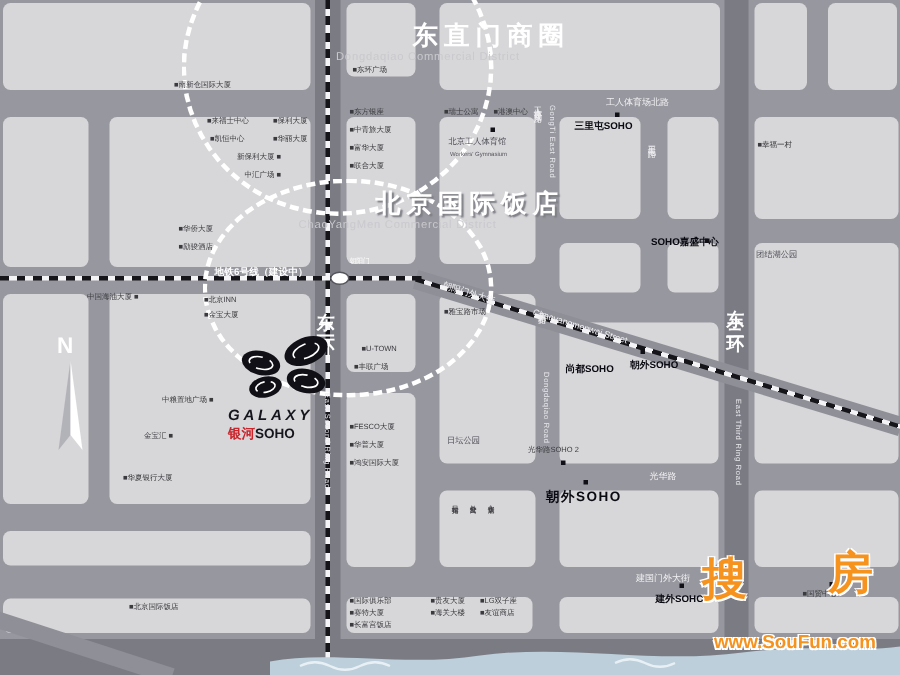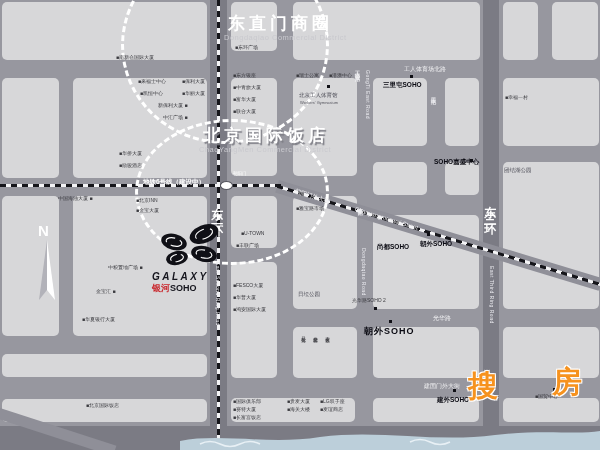--- a/index.html
+++ b/index.html
@@ -20,21 +20,21 @@
   .r{font-size:6px;color:#f2f2f4;}
   .rb{font-size:6.5px;font-weight:bold;color:#ffffff;}
   .rt{font-size:4.5px;color:#ffffff;}
   .v,.vb,.ve,.vt{writing-mode:vertical-rl;text-orientation:mixed;}
   .v{font-size:5.5px;color:#efeff2;letter-spacing:1px;}
   .vb{font-size:12px;font-weight:bold;color:#ffffff;letter-spacing:9px;}
   .ve{font-size:5px;color:#e9e9ee;letter-spacing:.5px;}
   .vt{font-size:4.5px;color:#3a3a3f;letter-spacing:.5px;}
   .dot{position:absolute;width:3px;height:3px;background:#101016;z-index:41;}
   .station{position:absolute;width:11px;height:7px;background:#fff;border:1px solid #55555e;border-radius:50%;z-index:25;}
-  .d-title{position:absolute;z-index:45;font-weight:bold;color:#fff;font-size:17px;letter-spacing:4px;white-space:nowrap;}
+  .d-title{position:absolute;z-index:45;font-weight:bold;color:#fff;font-size:17px;letter-spacing:4px;white-space:nowrap;padding-left:47px;}
   .d-title.shadow{text-shadow:1.5px 1.5px 1px #7e7e86;}
   .d-sub{position:absolute;z-index:45;color:#c9c9ce;font-size:7.5px;letter-spacing:.5px;white-space:nowrap;}
   #compass{position:absolute;left:34px;top:222px;z-index:46;width:30px;height:84px;}
   #compass .n{position:absolute;left:4px;top:0;color:#fff;font-weight:bold;font-size:15px;}
   #galaxy{position:absolute;left:152px;top:222px;width:84px;height:70px;z-index:47;text-align:left;}
   #galaxy .gx{display:block;font-size:10px;font-weight:bold;font-style:italic;color:#15151d;letter-spacing:2.5px;margin-top:1px;}
   #galaxy .cn{display:block;font-size:9px;font-weight:bold;}
   #galaxy .cn .red{color:#c9252b;}
   #galaxy .cn .blk{color:#15151d;}
   #river{position:absolute;left:180px;top:424px;z-index:22;}
@@ -214,14 +214,15 @@
         <ellipse cx="25" cy="36" rx="6.5" ry="3.5" transform="rotate(-12 25 36)" stroke-dasharray="10 4"></ellipse>
       </g>
     </svg>
     <span class="gx">GALAXY</span>
     <span class="cn"><span class="red">银河</span><span class="blk">SOHO</span></span>
   </div>
 
   <div id="soufun">
     <span class="zh z1">搜</span>
     <span class="zh z2">房</span>
+    <span class="url">www.SouFun.com</span>
   </div>
 </div>
 
 </body></html>

